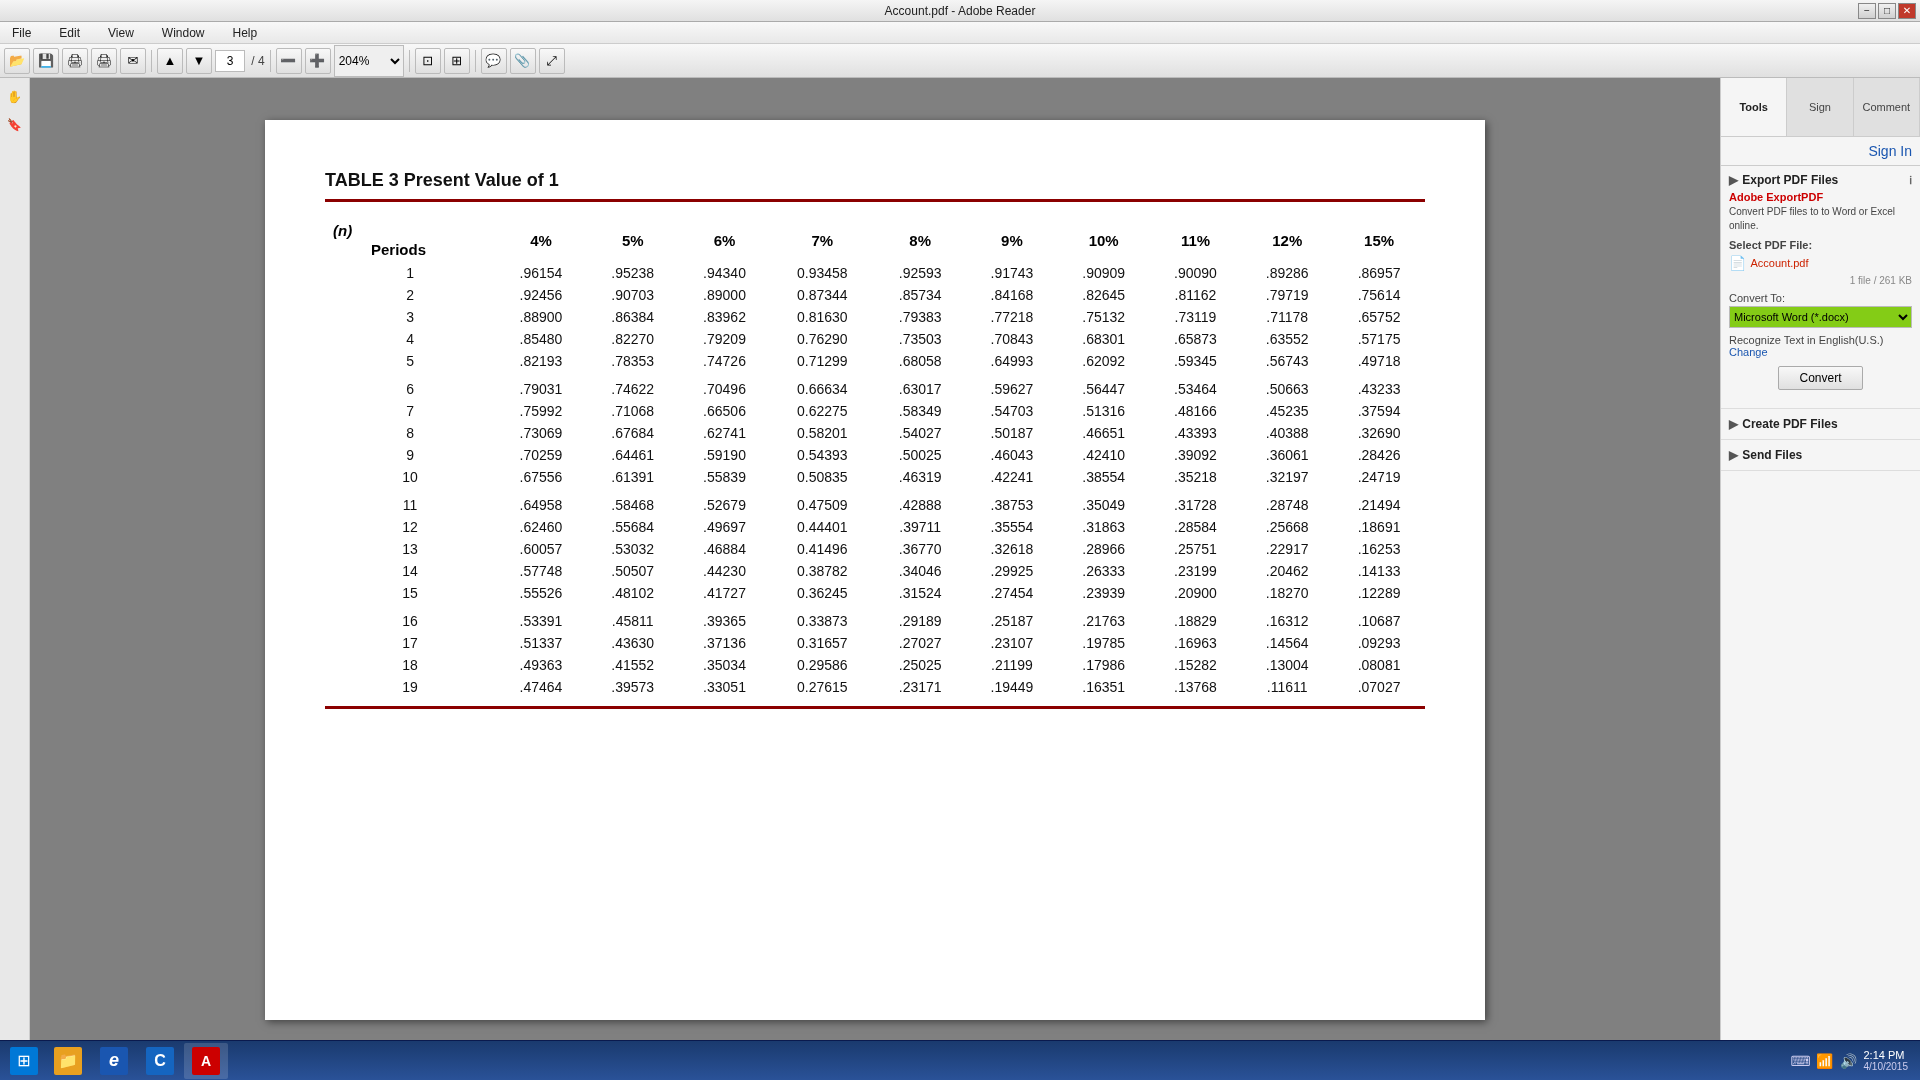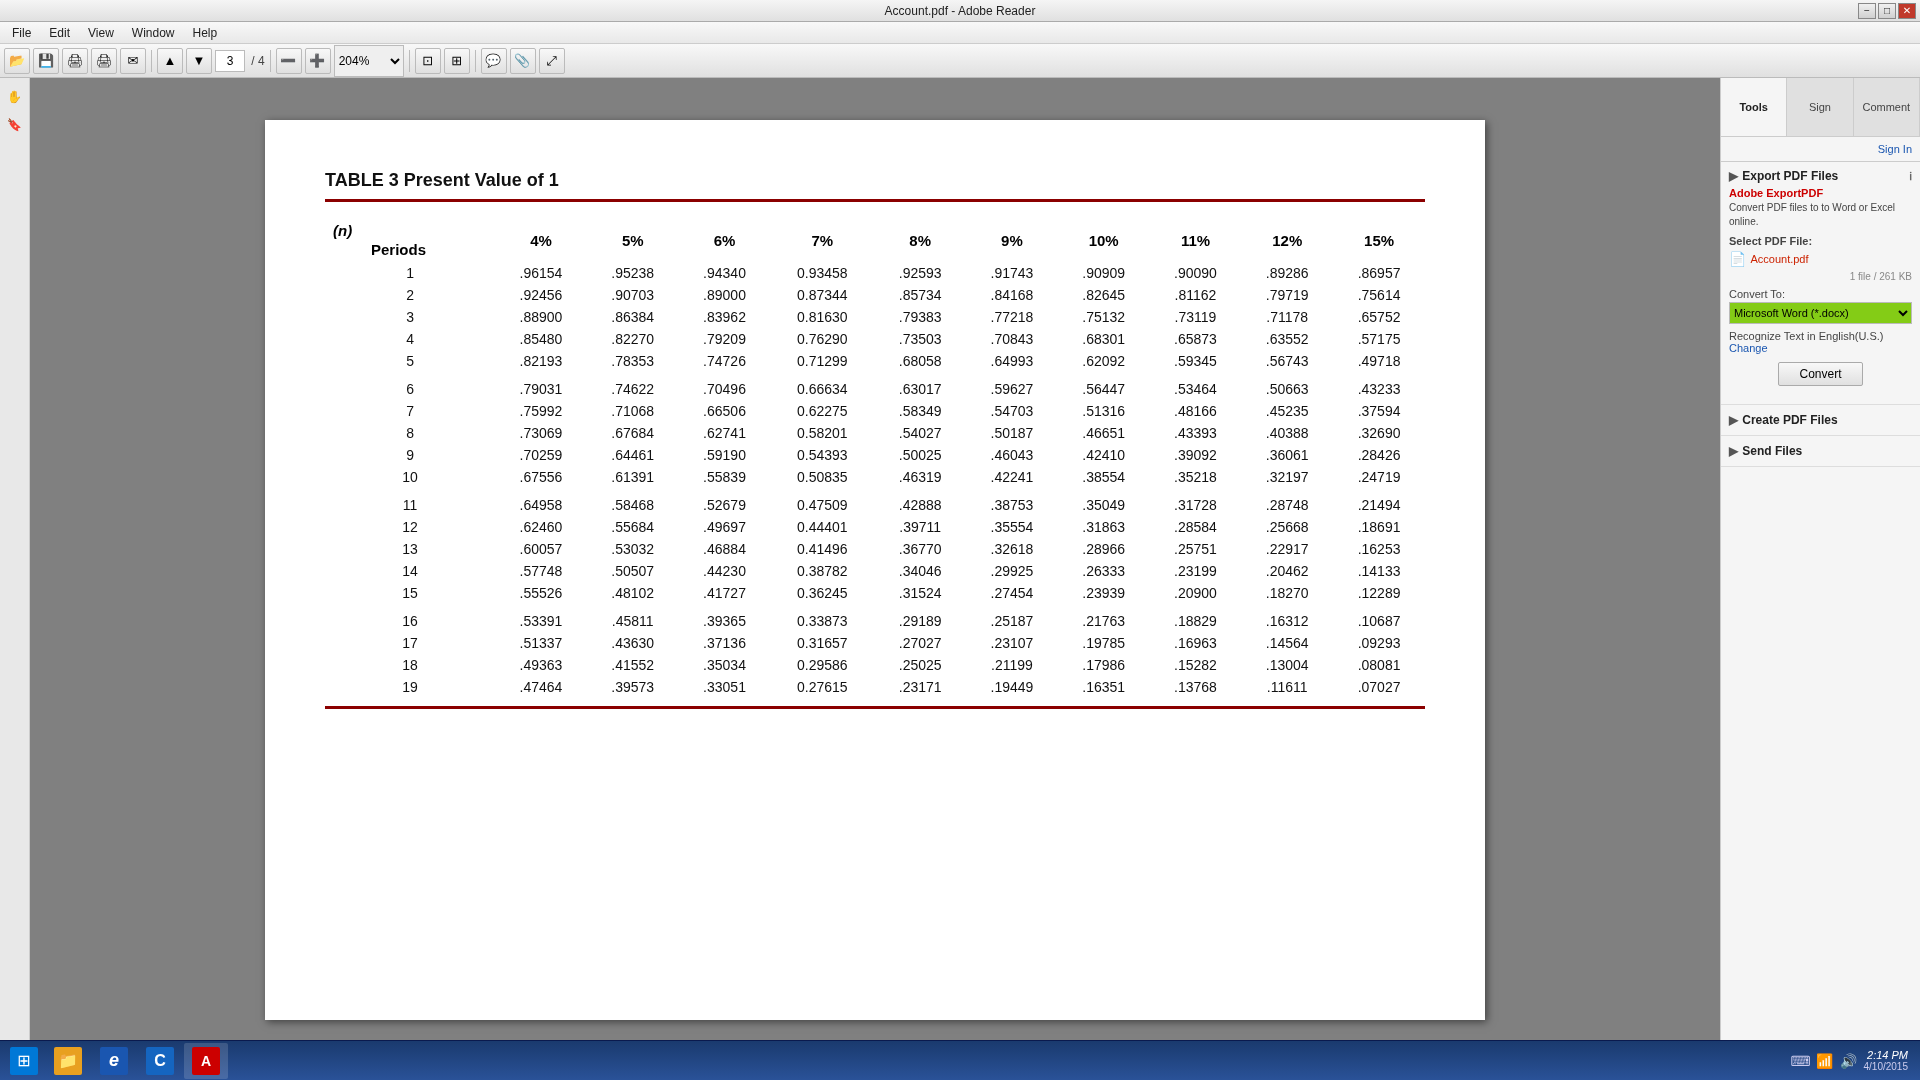--- a/index.html
+++ b/index.html
@@ -37,21 +37,21 @@
     .title-btn.close { background: #c0392b; color: white; }
 
     
     .menu-bar {
       background: linear-gradient(to bottom, #f8f8f8, #e8e8e8);
       height: 22px;
       display: flex;
       align-items: center;
       border-bottom: 1px solid #ccc;
       padding: 0 4px;
-      gap: 2px;
+      gap: 12px;
     }
     .menu-item {
       padding: 2px 8px;
       font-size: 12px;
       color: #222;
       cursor: pointer;
     }
 
     
     .toolbar {
@@ -146,21 +146,21 @@
       color: #444;
       border-right: 1px solid #ccc;
     }
     .right-tab.active {
       background: #f5f5f5;
       font-weight: bold;
       color: #222;
     }
     .right-tab-sign-in {
       padding: 6px 8px;
-      font-size: 11px;
+      font-size: 14px;
       color: #1a56b0;
       cursor: pointer;
       text-align: right;
       border-bottom: 1px solid #ccc;
     }
     .panel-section {
       border-bottom: 1px solid #ddd;
       padding: 6px 8px;
     }
     .panel-section-header {
@@ -366,22 +366,21 @@
       padding-right: 8px;
     }
     .tray-icon {
       font-size: 14px;
       color: #cce;
       cursor: pointer;
     }
     .tray-time {
       color: white;
       font-size: 11px;
-      text-align: right;
-      font-style: italic;
+      text-align: left;
     }
     .tray-date {
       color: #cce;
       font-size: 10px;
     }
   </style>
 </head>
 <body>
 
 <div class="title-bar">

